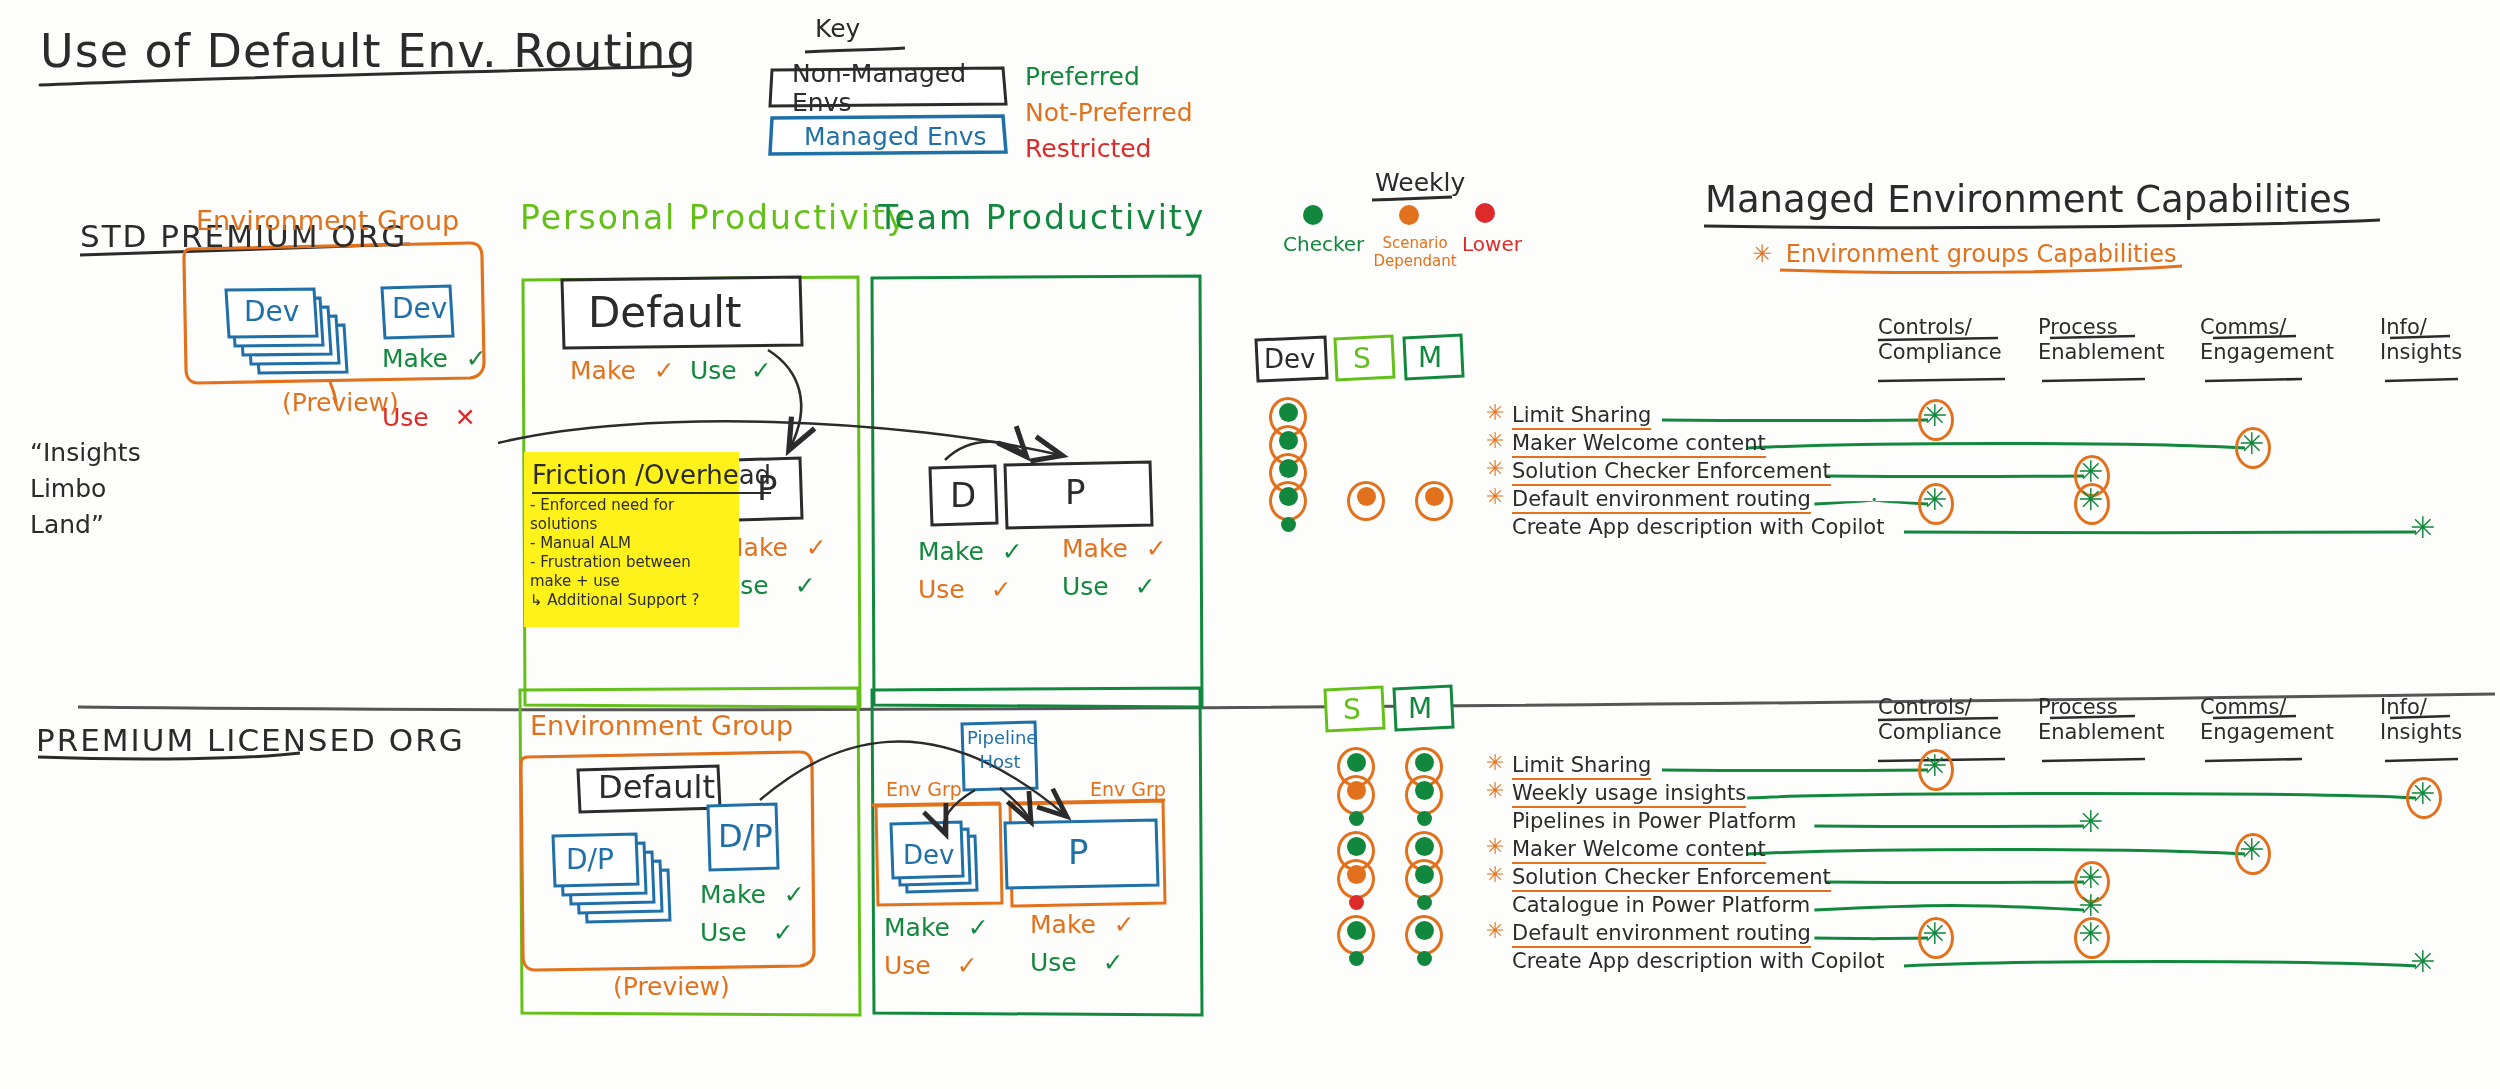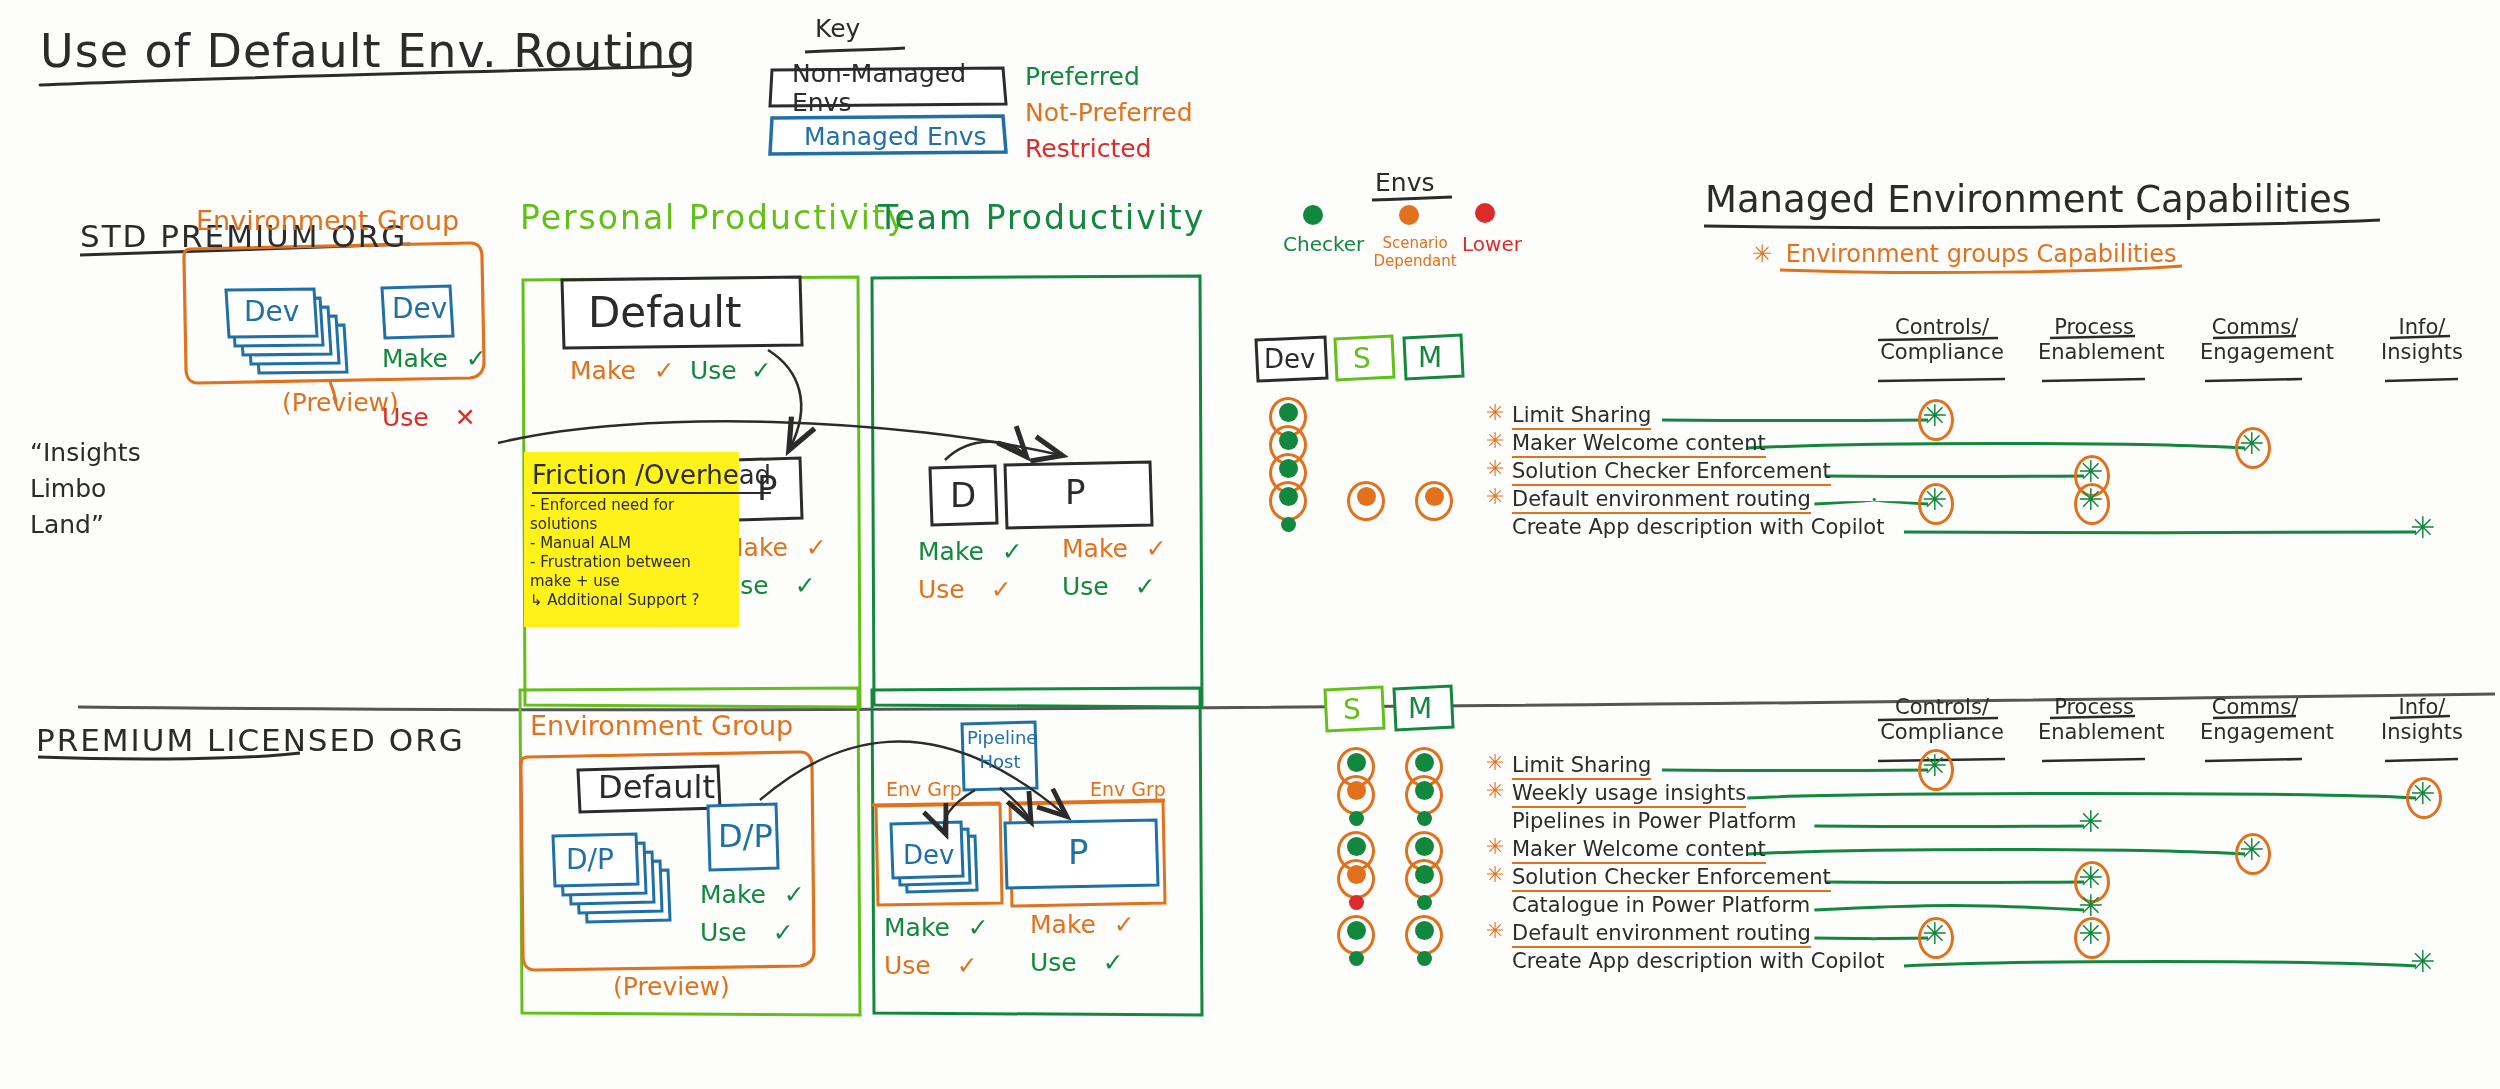--- a/index.html
+++ b/index.html
@@ -12,21 +12,21 @@
   .t-orange{color:#e2711d}.t-red{color:#dd2b2b}.t-blue{color:#1f6fa8}
   .ul{border-bottom:2.5px solid #2b2b2b;padding-bottom:2px}
   .ul-o{border-bottom:2.5px solid #e2711d;padding-bottom:1px}
   .title{font-size:46px;letter-spacing:1px;}
   .hdr{font-size:31px;letter-spacing:2px;}
   .lbl{font-size:25px;}
   .sm{font-size:20px;}
   .xs{font-size:15px;line-height:19px;}
   .boxlabel{font-size:28px;}
   .capname{font-size:21px;}
-  .colhdr{font-size:21px;text-align:center;line-height:25px;}
+  .colhdr{font-size:21px;line-height:25px;}
   .note{position:absolute;background:#fff21a;}
   .keybox{position:absolute;display:flex;align-items:center;padding-left:14px;}
   .dot{position:absolute;border-radius:50%;}
   .ring{position:absolute;border:3px solid #e2711d;border-radius:50%;}
   .star{position:absolute;color:#12883e;font-size:30px;line-height:1;}
   .ostar{position:absolute;color:#e2711d;font-size:22px;line-height:1;}
 </style>
 </head>
 <body>
 
@@ -182,21 +182,21 @@
 <div class="keybox hand lbl t-black" style="left:778px;top:70px;width:220px;height:36px;">
   <span>Non-Managed Envs</span>
 </div>
 <div class="keybox hand lbl t-blue" style="left:790px;top:118px;width:220px;height:36px;">
   <span>Managed Envs</span>
 </div>
 <div class="abs hand lbl t-green" style="left:1025px;top:62px;">Preferred</div>
 <div class="abs hand lbl t-orange" style="left:1025px;top:98px;">Not-Preferred</div>
 <div class="abs hand lbl t-red" style="left:1025px;top:134px;">Restricted</div>
 
-<div class="abs hand lbl t-black" style="left:1375px;top:168px;">Envs</div>
+<div class="abs hand lbl t-black" style="left:1375px;top:168px;">Weekly</div>
 <div class="dot" style="left:1303px;top:205px;width:20px;height:20px;background:#12883e;"></div>
 <div class="dot" style="left:1399px;top:205px;width:20px;height:20px;background:#e2711d;"></div>
 <div class="dot" style="left:1475px;top:203px;width:20px;height:20px;background:#dd2b2b;"></div>
 <div class="abs hand sm t-green" style="left:1283px;top:232px;">Checker</div>
 <div class="abs hand xs t-orange" style="left:1360px;top:234px;width:110px;white-space:normal;text-align:center;line-height:18px;">Scenario Dependant</div>
 <div class="abs hand sm t-red" style="left:1462px;top:232px;">Lower</div>
 
 <div class="abs hand hdr t-lgreen" style="left:520px;top:198px;font-size:33px;">Personal Productivity</div>
 <div class="abs hand hdr t-green" style="left:878px;top:198px;font-size:33px;">Team Productivity</div>
 

